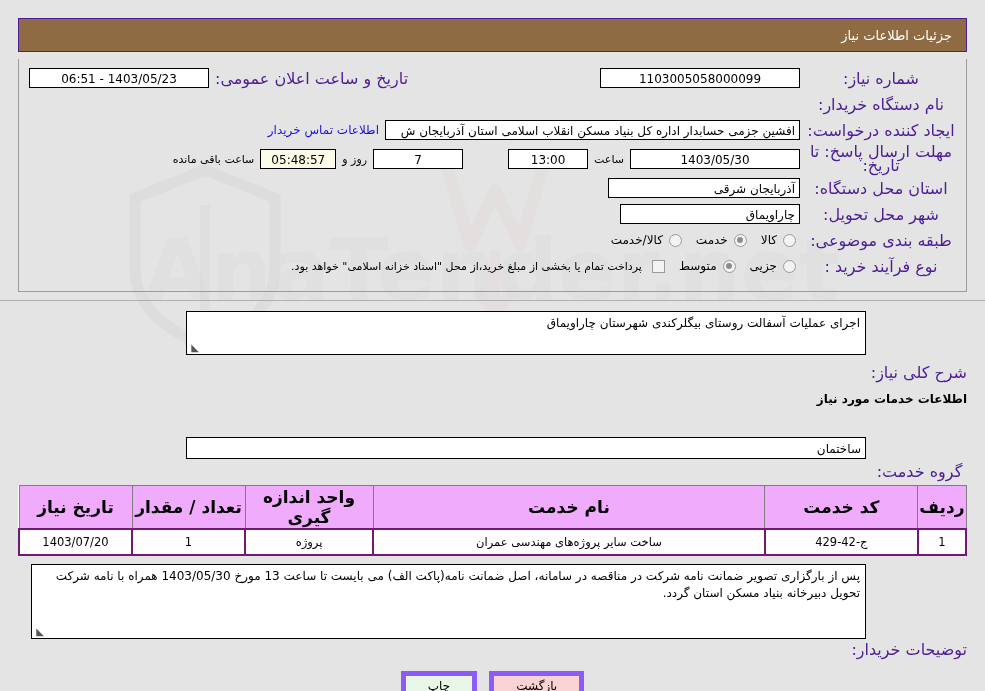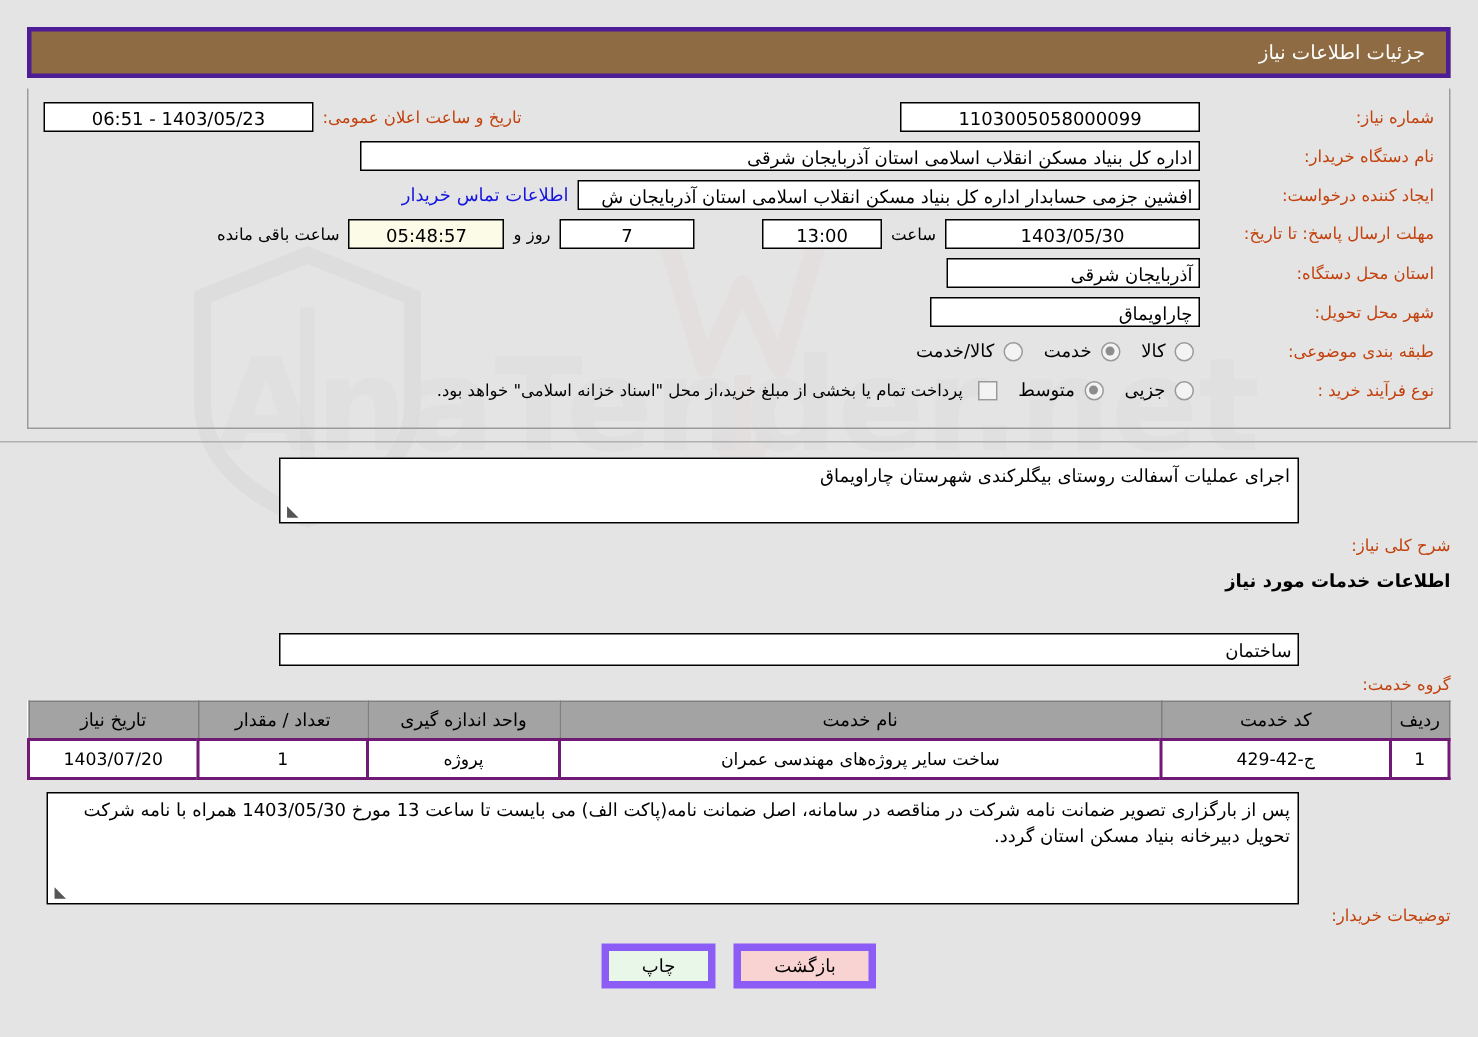--- a/index.html
+++ b/index.html
@@ -26,21 +26,21 @@
     pointer-events: none;
     z-index: 0;
     opacity: .30;
   }
 
   
   .page-header {
     margin: 18px 18px 0 18px;
     height: 34px;
     background: #8e6b42;
-    border: 3px solid #4c1d95;
+    border: 1px solid #4c1d95;
     display: flex;
     align-items: center;
     justify-content: flex-start;
     box-sizing: border-box;
   }
   .page-header-title {
     color: #ffffff;
     font-size: 13px;
     padding-right: 14px;
     letter-spacing: .2px;
@@ -58,25 +58,25 @@
     padding: 8px 10px 10px 10px;
   }
 
   .row {
     display: flex;
     align-items: center;
     margin-bottom: 4px;
     min-height: 22px;
   }
   .lbl {
-    font-size: 11px;
-    text-align: right;
+    font-size: 16px;
+    text-align: center;
     padding-left: 6px;
     white-space: nowrap;
-    color: #c2410c;
+    color: #4c1d95;
   }
   .lbl.w150 { width: 150px; }
   .lbl.w95  { width: 95px; }
   .lbl.bold { font-weight: normal; margin-top: 48px; }
 
   .fld {
     border: 1px solid #000;
     background: #ffffff;
     height: 20px;
     line-height: 20px;
@@ -168,25 +168,25 @@
 
   
   table.items {
     border-collapse: collapse;
     width: 100%;
     font-size: 12px;
     background: #ffffff;
     margin-top: 4px;
   }
   table.items th {
-    background: #a3a3a3;
+    background: #f0abfc;
     border: 1px solid #7e7e7e;
-    font-weight: normal;
+    font-weight: bold;
     height: 22px;
-    font-size: 12px;
+    font-size: 17px;
     color: #000;
   }
   table.items td {
     border: 2px solid #701a75;
     height: 22px;
     text-align: center;
     background: #ffffff;
     font-size: 11.5px;
   }
 
@@ -241,44 +241,43 @@
   <div class="row">
     <div class="lbl w150">شماره نیاز:</div>
     <div class="fld" style="width:200px">1103005058000099</div>
     <div style="flex:1"></div>
     <div class="lbl">تاریخ و ساعت اعلان عمومی:</div>
     <div class="fld" style="width:180px">1403/05/23 - 06:51</div>
   </div>
 
   <div class="row">
     <div class="lbl w150">نام دستگاه خریدار:</div>
-    <div class="fld right" style="width:560px">اداره کل بنیاد مسکن انقلاب اسلامی استان آذربایجان شرقی</div>
   </div>
 
   <div class="row">
     <div class="lbl w150">ایجاد کننده درخواست:</div>
     <div class="fld right" style="width:415px">افشین جزمی حسابدار اداره کل بنیاد مسکن انقلاب اسلامی استان آذربایجان ش</div>
     <a class="linktext">اطلاعات تماس خریدار</a>
   </div>
 
   <div class="row">
     <div class="lbl w150" style="line-height:14px;white-space:normal;">مهلت ارسال پاسخ: تا تاریخ:</div>
     <div class="fld" style="width:170px">1403/05/30</div>
     <div class="note-inline">ساعت</div>
     <div class="fld" style="width:80px">13:00</div>
     <div style="width:45px"></div>
     <div class="fld" style="width:90px">7</div>
     <div class="note-inline">روز و</div>
-    <div class="fld yellow" style="width:104px">05:48:57</div>
+    <div class="fld yellow" style="width:76px">05:48:57</div>
     <div class="note-inline">ساعت باقی مانده</div>
   </div>
 
   <div class="row">
     <div class="lbl w150">استان محل دستگاه:</div>
-    <div class="fld right" style="width:169px">آذربایجان شرقی</div>
+    <div class="fld right" style="width:192px">آذربایجان شرقی</div>
   </div>
 
   <div class="row">
     <div class="lbl w150">شهر محل تحویل:</div>
     <div class="fld right" style="width:180px">چاراویماق</div>
   </div>
 
   <div class="row">
     <div class="lbl w150">طبقه بندی موضوعی:</div>
     <span class="radio"></span>

